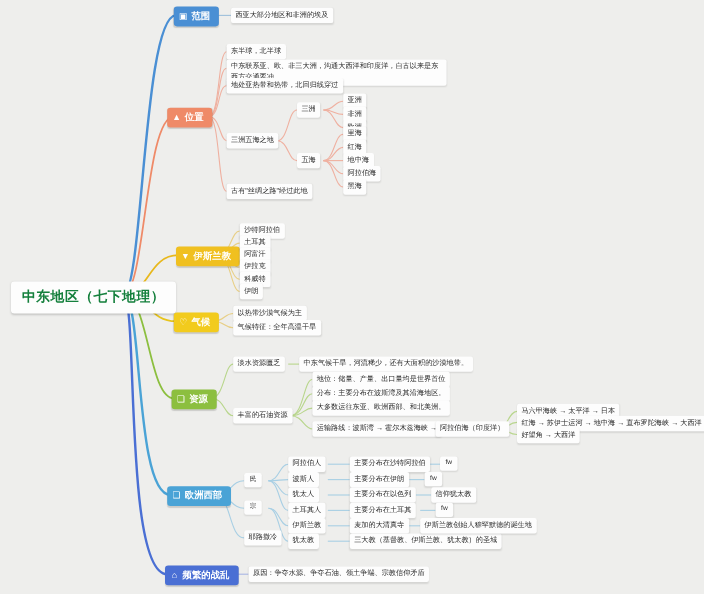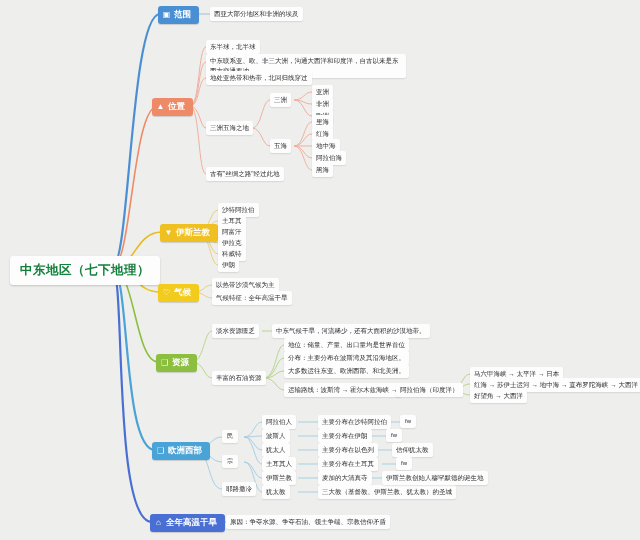--- a/index.html
+++ b/index.html
@@ -218,16 +218,16 @@
   <div class="node leaf" style="left:318px;top:485px;">三大教（基督教、伊斯兰教、犹太教）的圣城</div>
 
   <div class="node leaf tiny" style="left:400px;top:415px;">fw</div>
   <div class="node leaf tiny" style="left:386px;top:429px;">fw</div>
   <div class="node leaf" style="left:392px;top:443px;">信仰犹太教</div>
   <div class="node leaf tiny" style="left:396px;top:457px;">fw</div>
   <div class="node leaf" style="left:382px;top:471px;">伊斯兰教创始人穆罕默德的诞生地</div>
 
   <div class="node branch b-war" style="left:150px;top:514px;">
     <span class="bicon">⌂</span>
-    <span>全年高温干旱</span>
+    <span>频繁的战乱</span>
   </div>
   <div class="node leaf" style="left:226px;top:515px;">原因：争夺水源、争夺石油、领土争端、宗教信仰矛盾</div>
 </div>
 
 </body></html>

